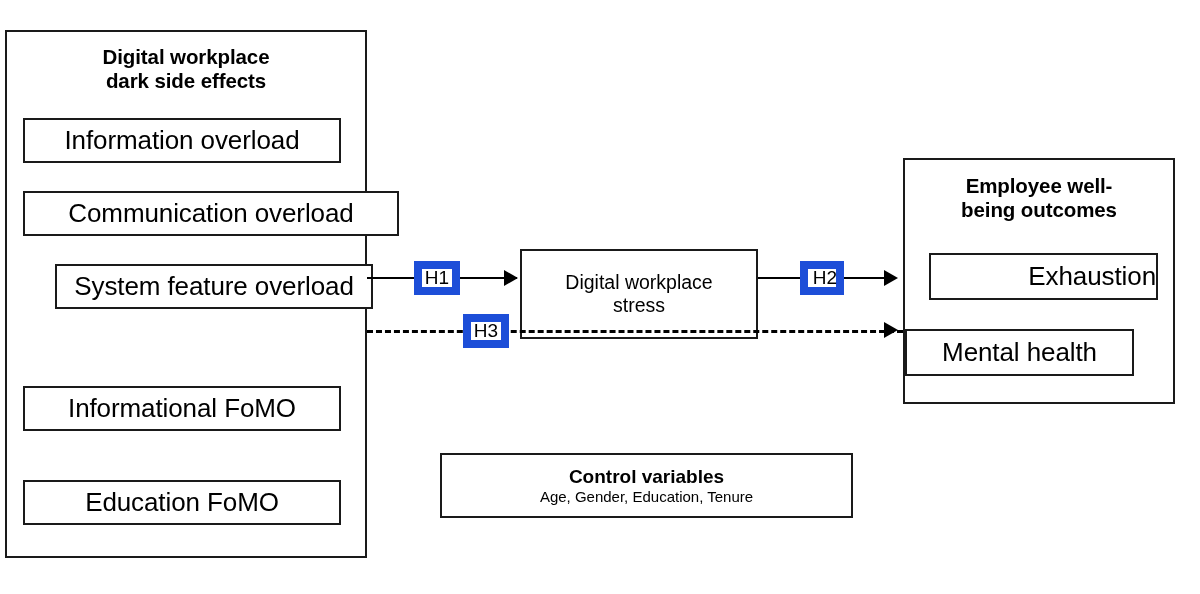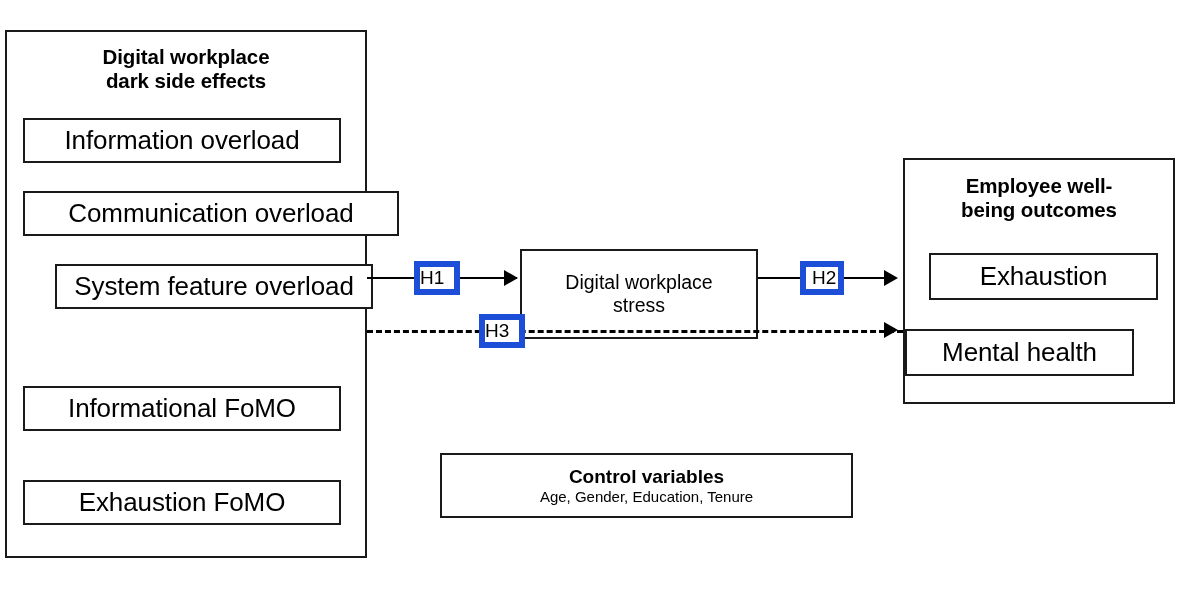--- a/index.html
+++ b/index.html
@@ -58,25 +58,25 @@
     height: 0;
     border-top: 3px dashed #000000;
   }
   .arrow-head {
     width: 0; height: 0;
     border-top: 8px solid transparent;
     border-bottom: 8px solid transparent;
     border-left: 14px solid #000000;
   }
   .hyp-label {
-    border: 6px solid #1d4ed8;
+    border: 8px solid #1d4ed8;
     background: #ffffff;
     display: flex;
     align-items: center;
-    justify-content: flex-start;
+    justify-content: center;
     z-index: 5;
   }
 
   .ctrl-box {
     border: 2px solid #1a1a1a;
     background: #ffffff;
     display: flex;
     flex-direction: column;
     align-items: center;
     justify-content: center;
@@ -103,52 +103,52 @@
   <div class="abs item-box t-item" style="left:23px; top:264px; width:318px; height:45px;margin-left:32px;">
     <span>System feature overload</span>
   </div>
 
 
   <div class="abs item-box t-item" style="left:23px; top:386px; width:318px; height:45px;text-align:center;">
     <span>Informational FoMO</span>
   </div>
 
   <div class="abs item-box t-item" style="left:23px; top:480px; width:318px; height:45px;">
-    <span>Exhaustion FoMO</span>
+    <span>Education FoMO</span>
   </div>
 
   <div class="abs line-solid" style="left:367px; top:277px; width:150px;"></div>
   <div class="abs arrow-head" style="left:504px; top:270px;"></div>
   <div class="abs hyp-label t-hyp" style="left:414px; top:261px; width:46px; height:34px;">
     <span>H1</span>
   </div>
 
   <div class="abs line-dashed" style="left:367px; top:330px; width:536px; z-index:4;"></div>
   <div class="abs arrow-head" style="left:884px; top:322px; z-index:6;"></div>
-  <div class="abs hyp-label t-hyp" style="left:463px; top:314px; width:46px; height:34px;margin-left:16px;">
+  <div class="abs hyp-label t-hyp" style="left:463px; top:314px; width:46px; height:34px;">
     <span>H3</span>
   </div>
 
   <div class="abs item-box t-center" style="left:520px; top:249px; width:238px; height:90px; z-index:3;">
     <span>Digital workplace
 stress</span>
   </div>
 
   <div class="abs line-solid" style="left:758px; top:277px; width:128px;"></div>
   <div class="abs arrow-head" style="left:884px; top:270px;"></div>
   <div class="abs hyp-label t-hyp" style="left:800px; top:261px; width:44px; height:34px;padding-left:6px;">
     <span>H2</span>
   </div>
 
   <div class="abs group-box" style="left:903px; top:158px; width:272px; height:246px; z-index:7;"></div>
 
   <div class="abs group-title t-title" style="left:907px; top:174px; width:264px; z-index:8;">Employee well-
 being outcomes</div>
 
-  <div class="abs item-box t-item" style="left:929px; top:253px; width:229px; height:47px; z-index:8;">
+  <div class="abs item-box t-item" style="left:929px; top:253px; width:229px; height:47px; z-index:8;justify-content:flex-end;">
     <span>Exhaustion</span>
   </div>
 
   <div class="abs item-box t-item" style="left:905px; top:329px; width:229px; height:47px; z-index:8;">
     <span>Mental health</span>
   </div>
 
   <div class="abs ctrl-box" style="left:440px; top:453px; width:413px; height:65px;">
     <div class="t-ctrl-h">Control variables</div>
     <div class="t-ctrl-b">Age, Gender, Education, Tenure</div>

